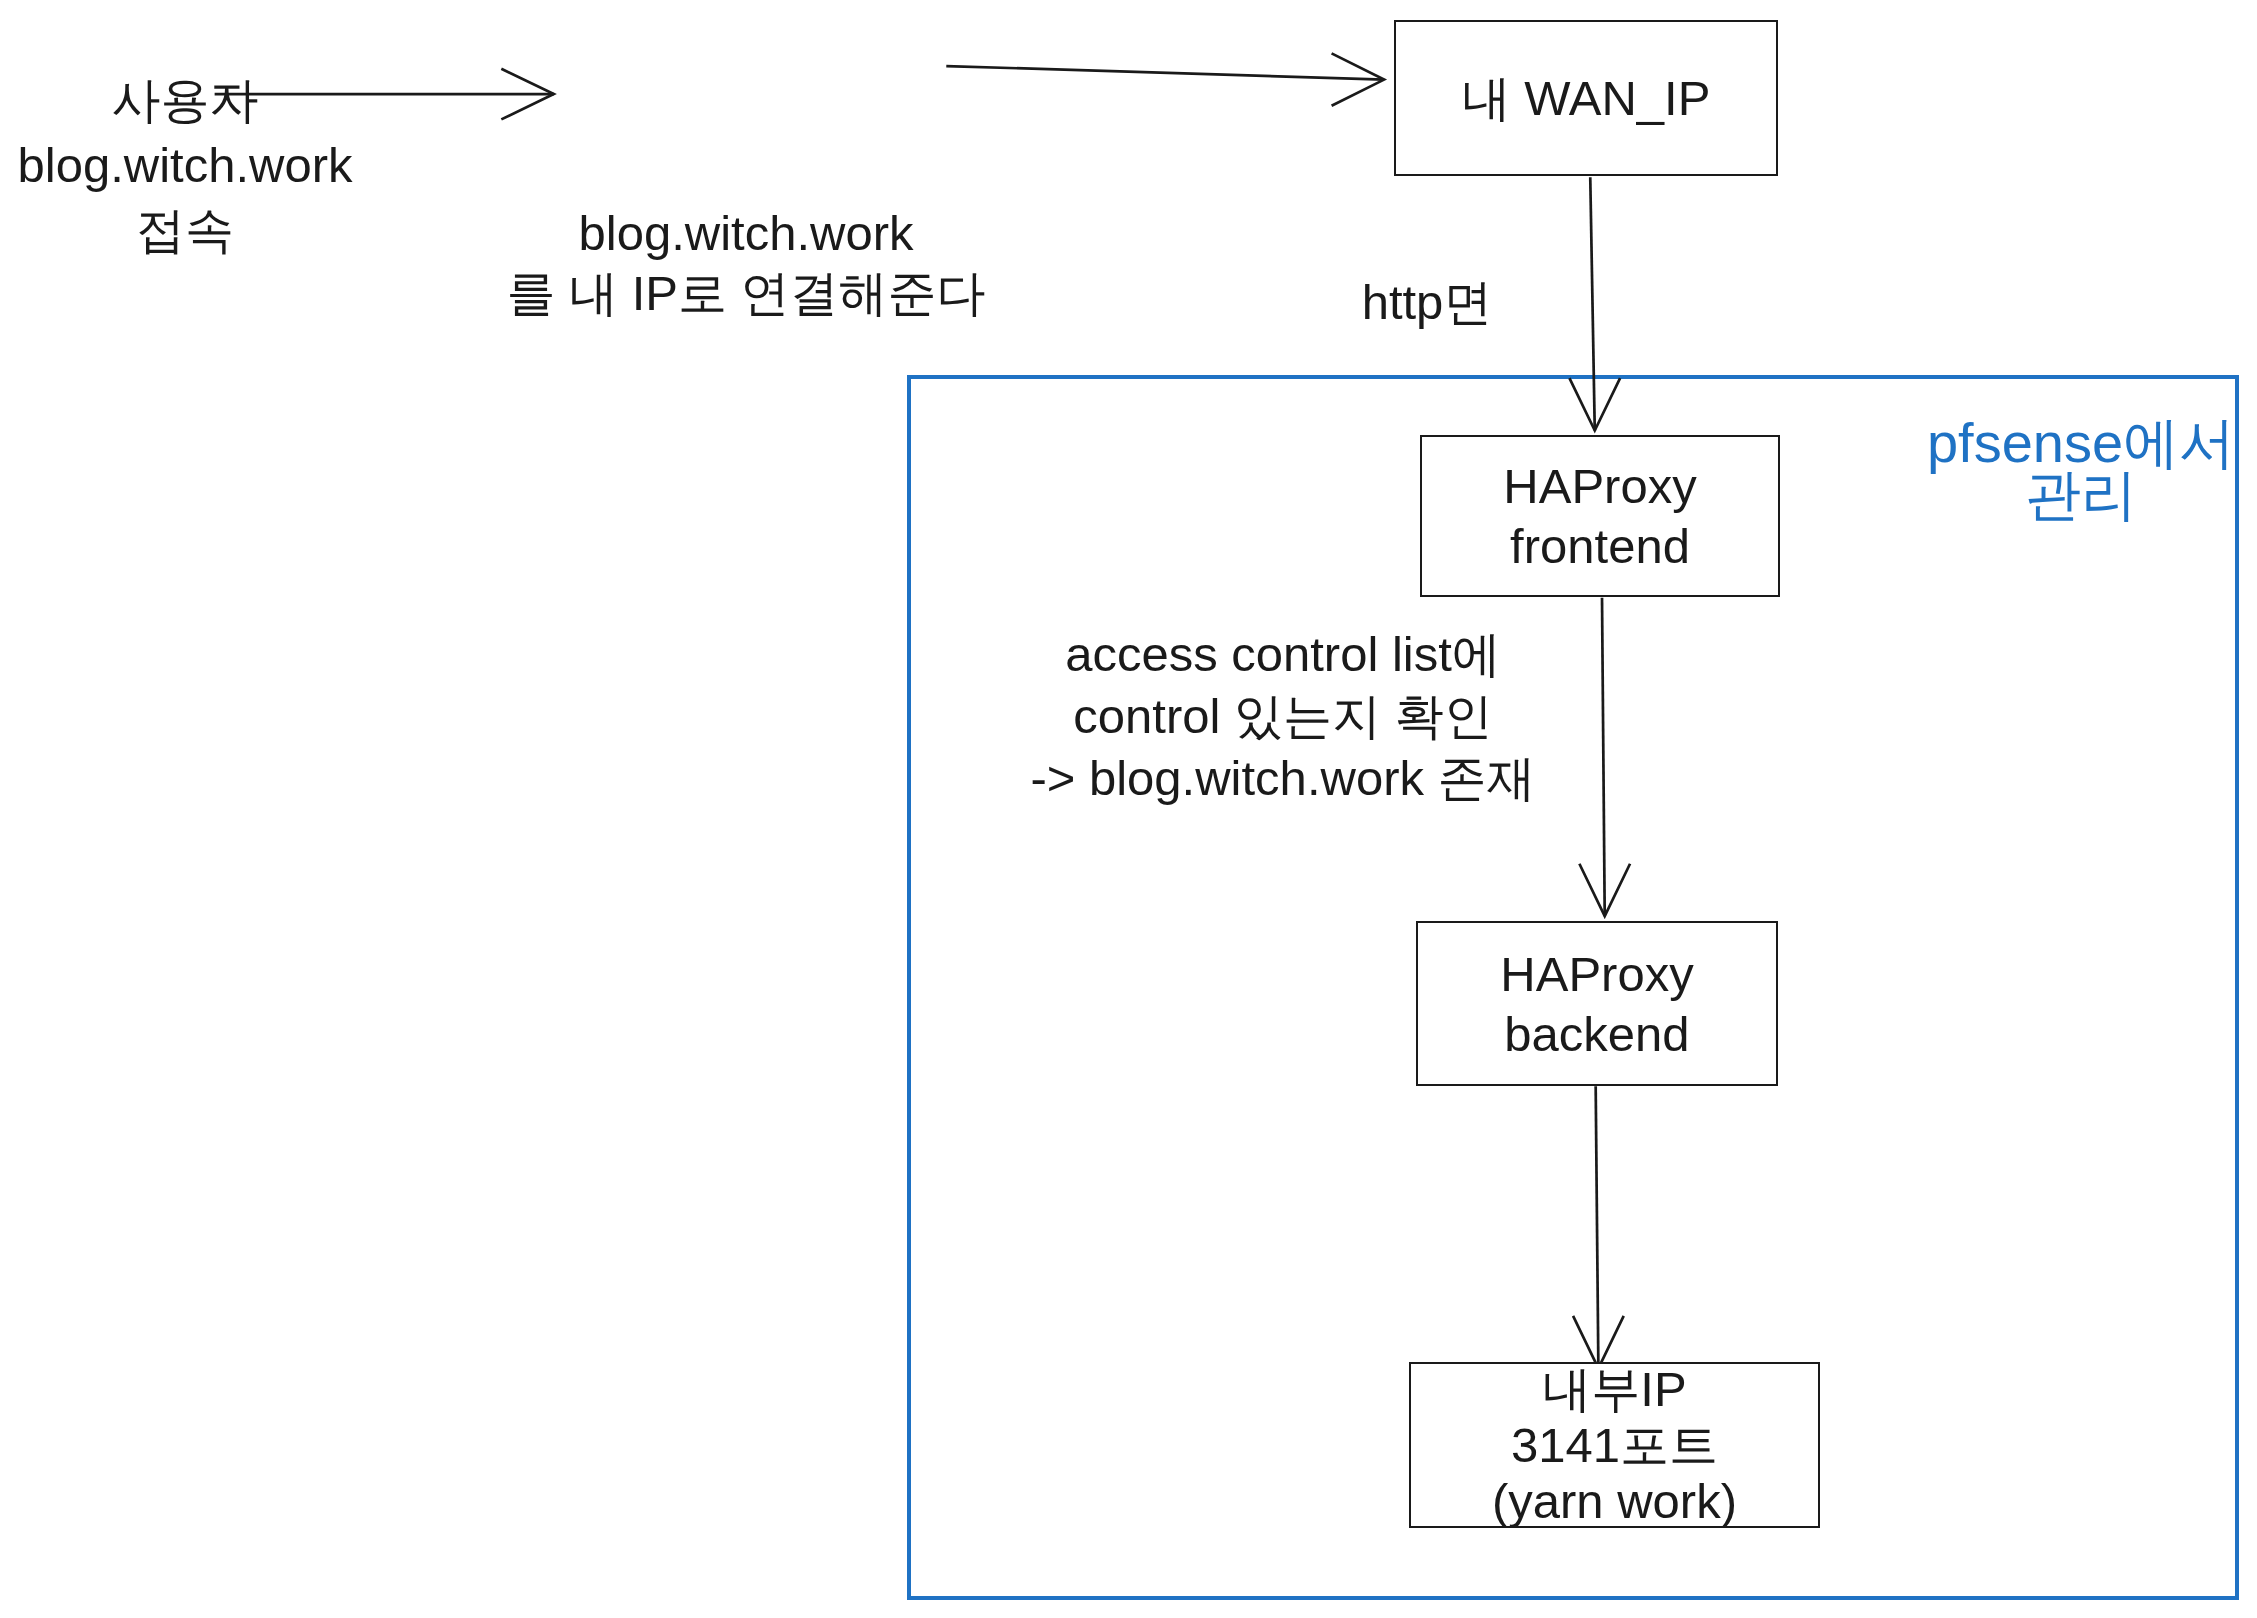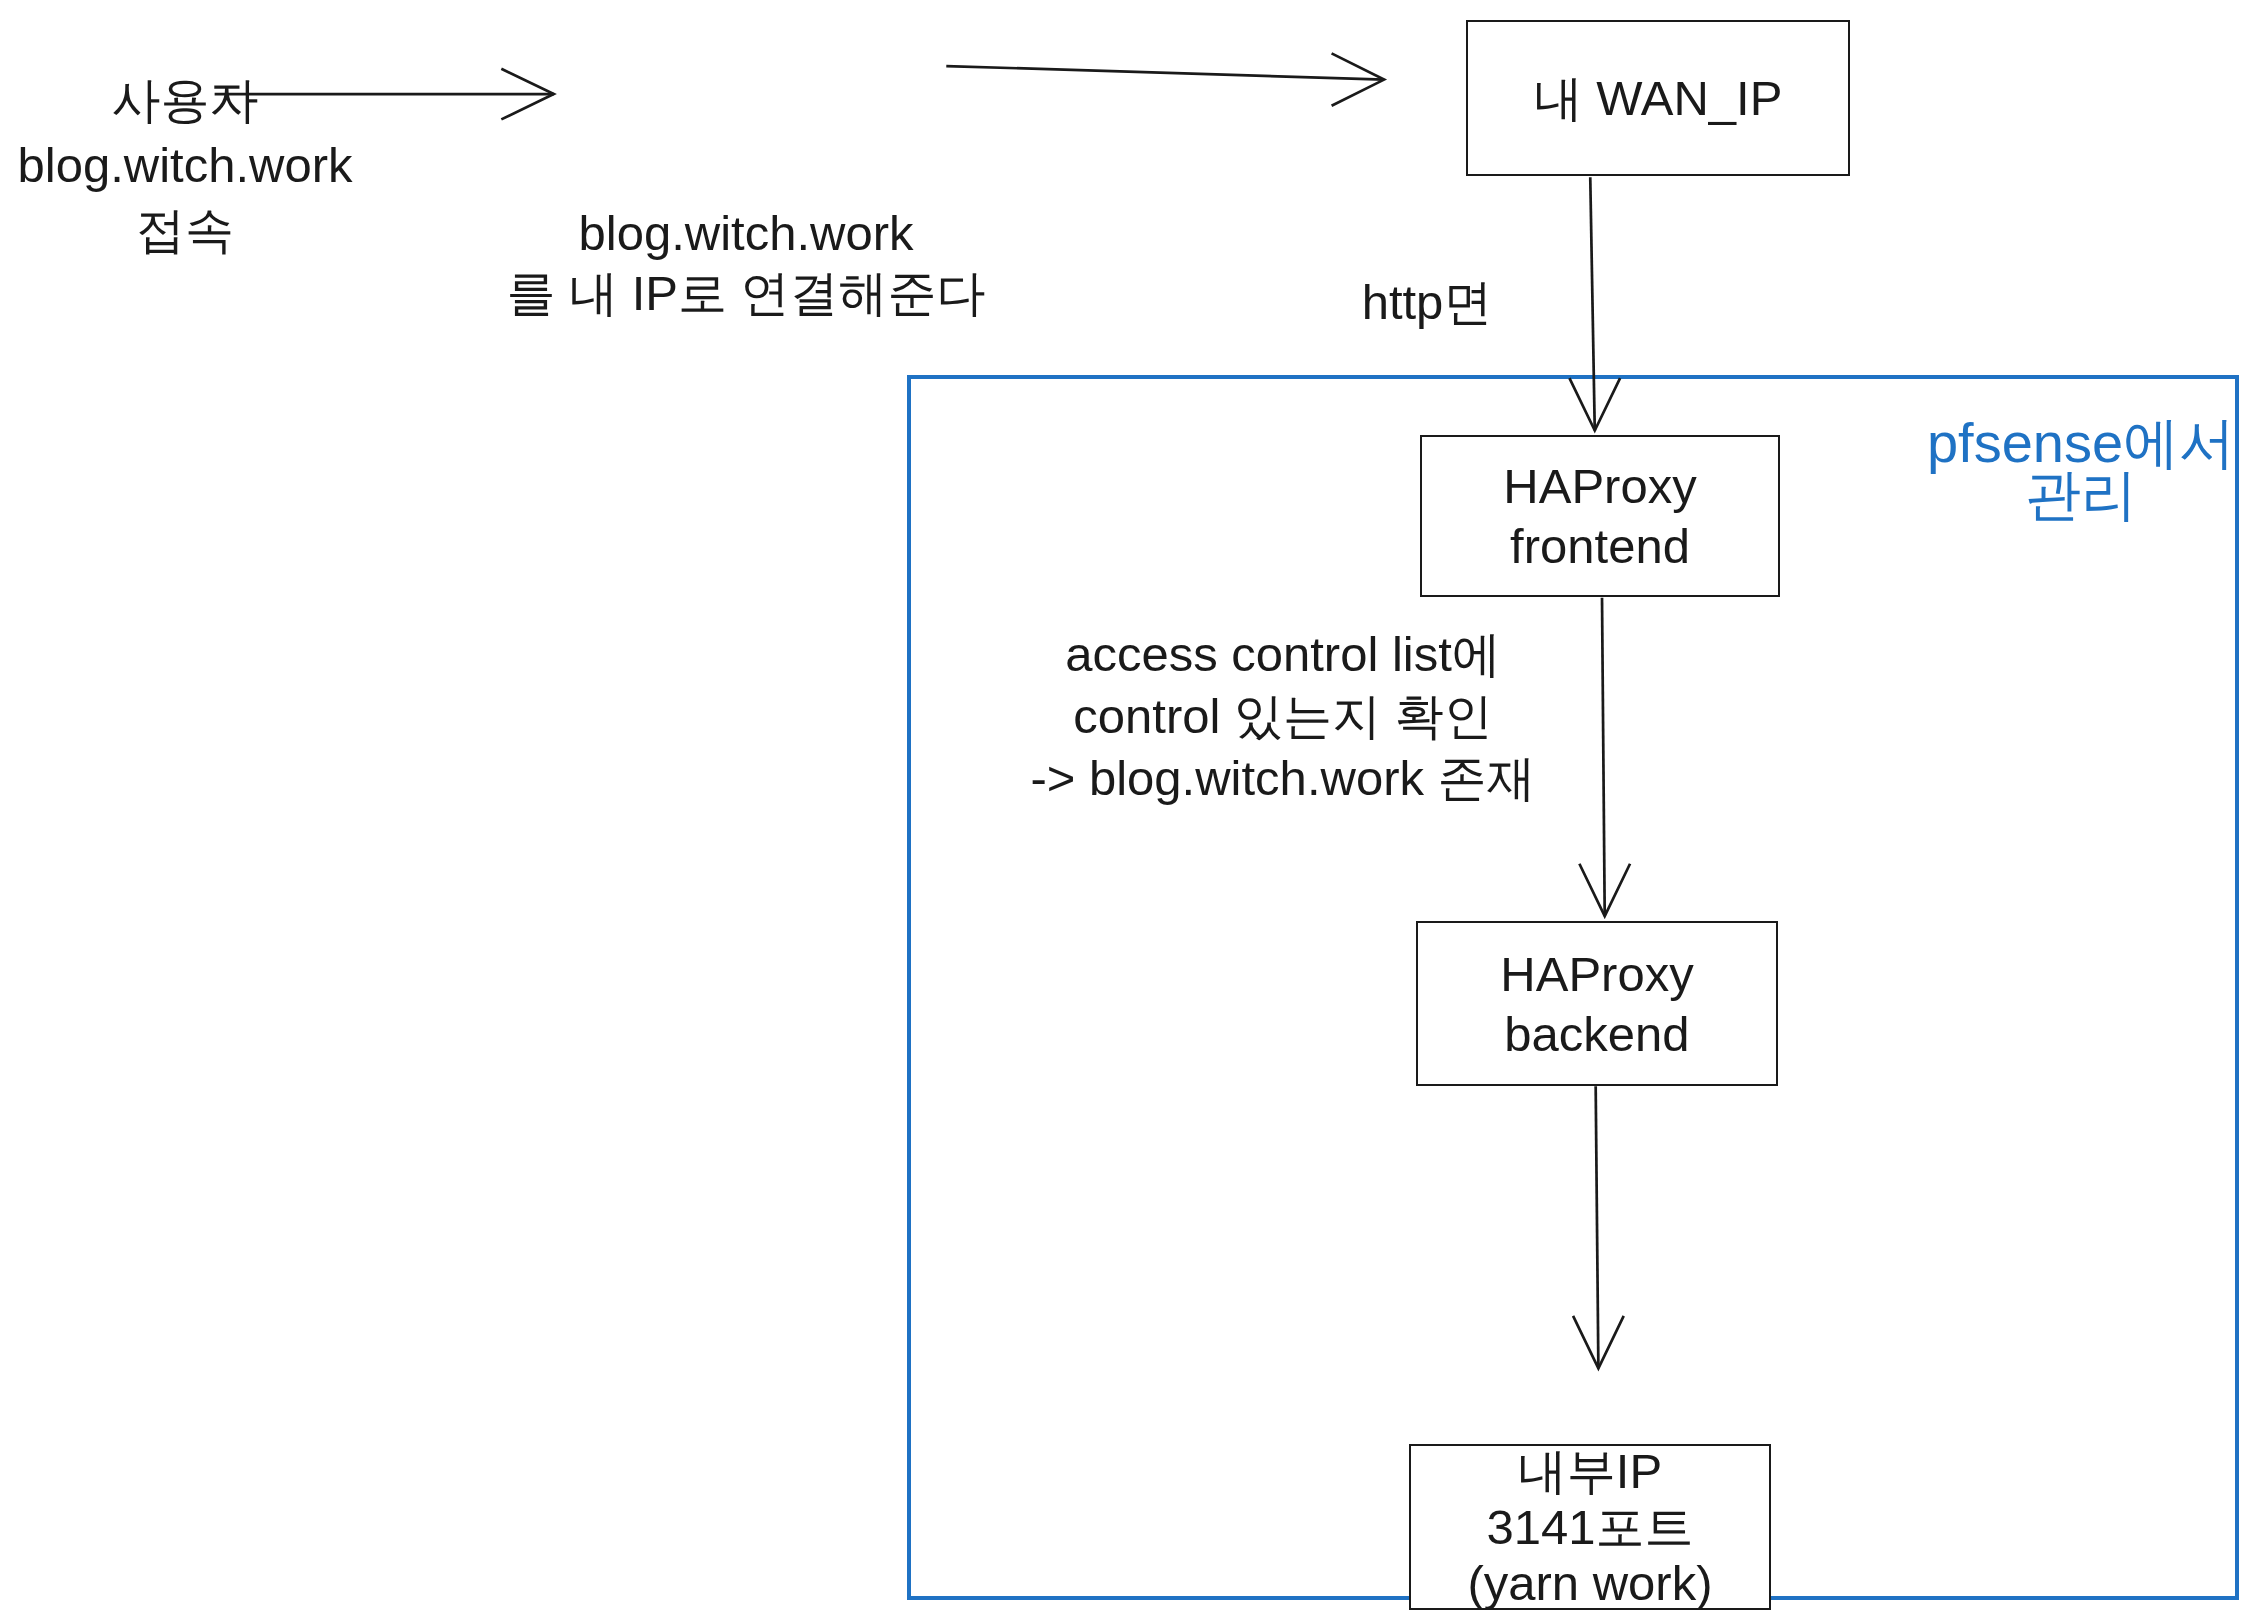--- a/index.html
+++ b/index.html
@@ -93,21 +93,21 @@
     <div>blog.witch.work</div>
     <div>접속</div>
   </div>
 
 
   <div class="caption tight" style="left:746px; top:263px;">
     <div>blog.witch.work</div>
     <div>를 내 IP로 연결해준다</div>
   </div>
 
-  <div class="node" style="left:1466px; top:20px; width:384px; height:156px;">
+  <div class="node" style="left:1394px; top:20px; width:384px; height:156px;">
     <div>내 WAN_IP</div>
   </div>
 
   <div class="caption" style="left:1427px; top:302px;">
     <div>http면</div>
   </div>
 
   <div class="caption blue-text" style="left:2081px; top:469px;">
     <div>pfsense에서</div>
     <div>관리</div>
@@ -122,20 +122,20 @@
     <div>access control list에</div>
     <div>control 있는지 확인</div>
     <div>-&gt; blog.witch.work 존재</div>
   </div>
 
   <div class="node" style="left:1416px; top:921px; width:362px; height:165px;">
     <div>HAProxy</div>
     <div>backend</div>
   </div>
 
-  <div class="node three-lines" style="left:1409px; top:1444px; width:362px; height:166px;">
+  <div class="node three-lines" style="left:1409px; top:1362px; width:411px; height:166px;">
     <div>내부IP</div>
     <div>3141포트</div>
     <div>(yarn work)</div>
   </div>
 
 </div>
 
 
 </body></html>

